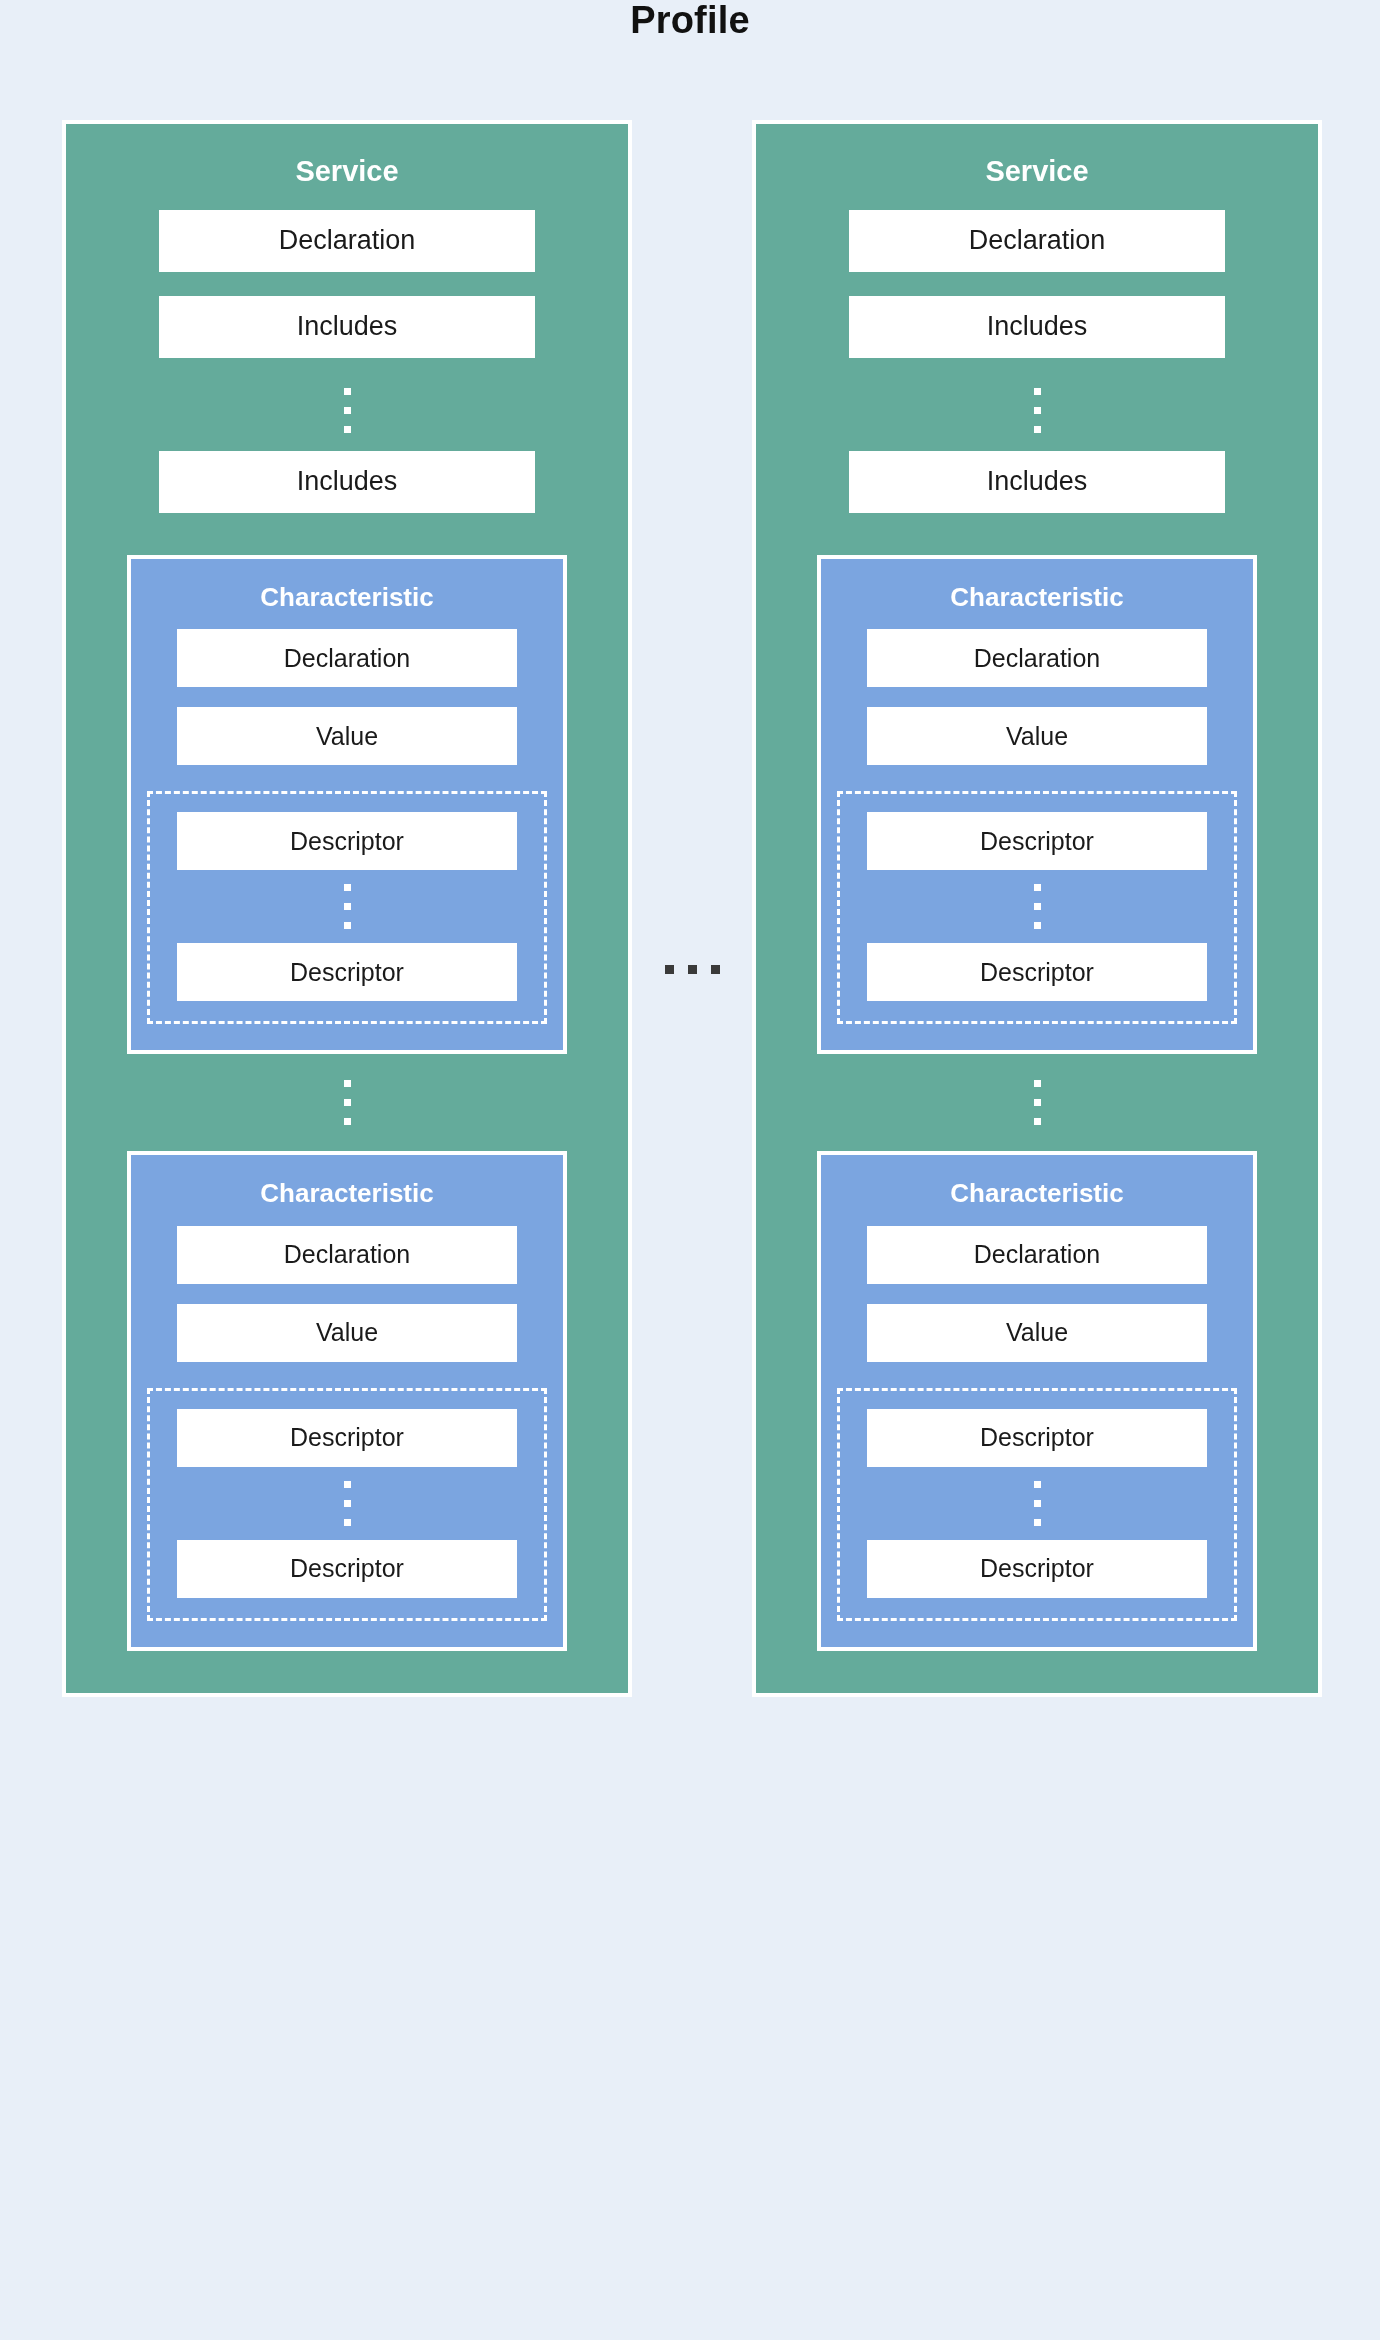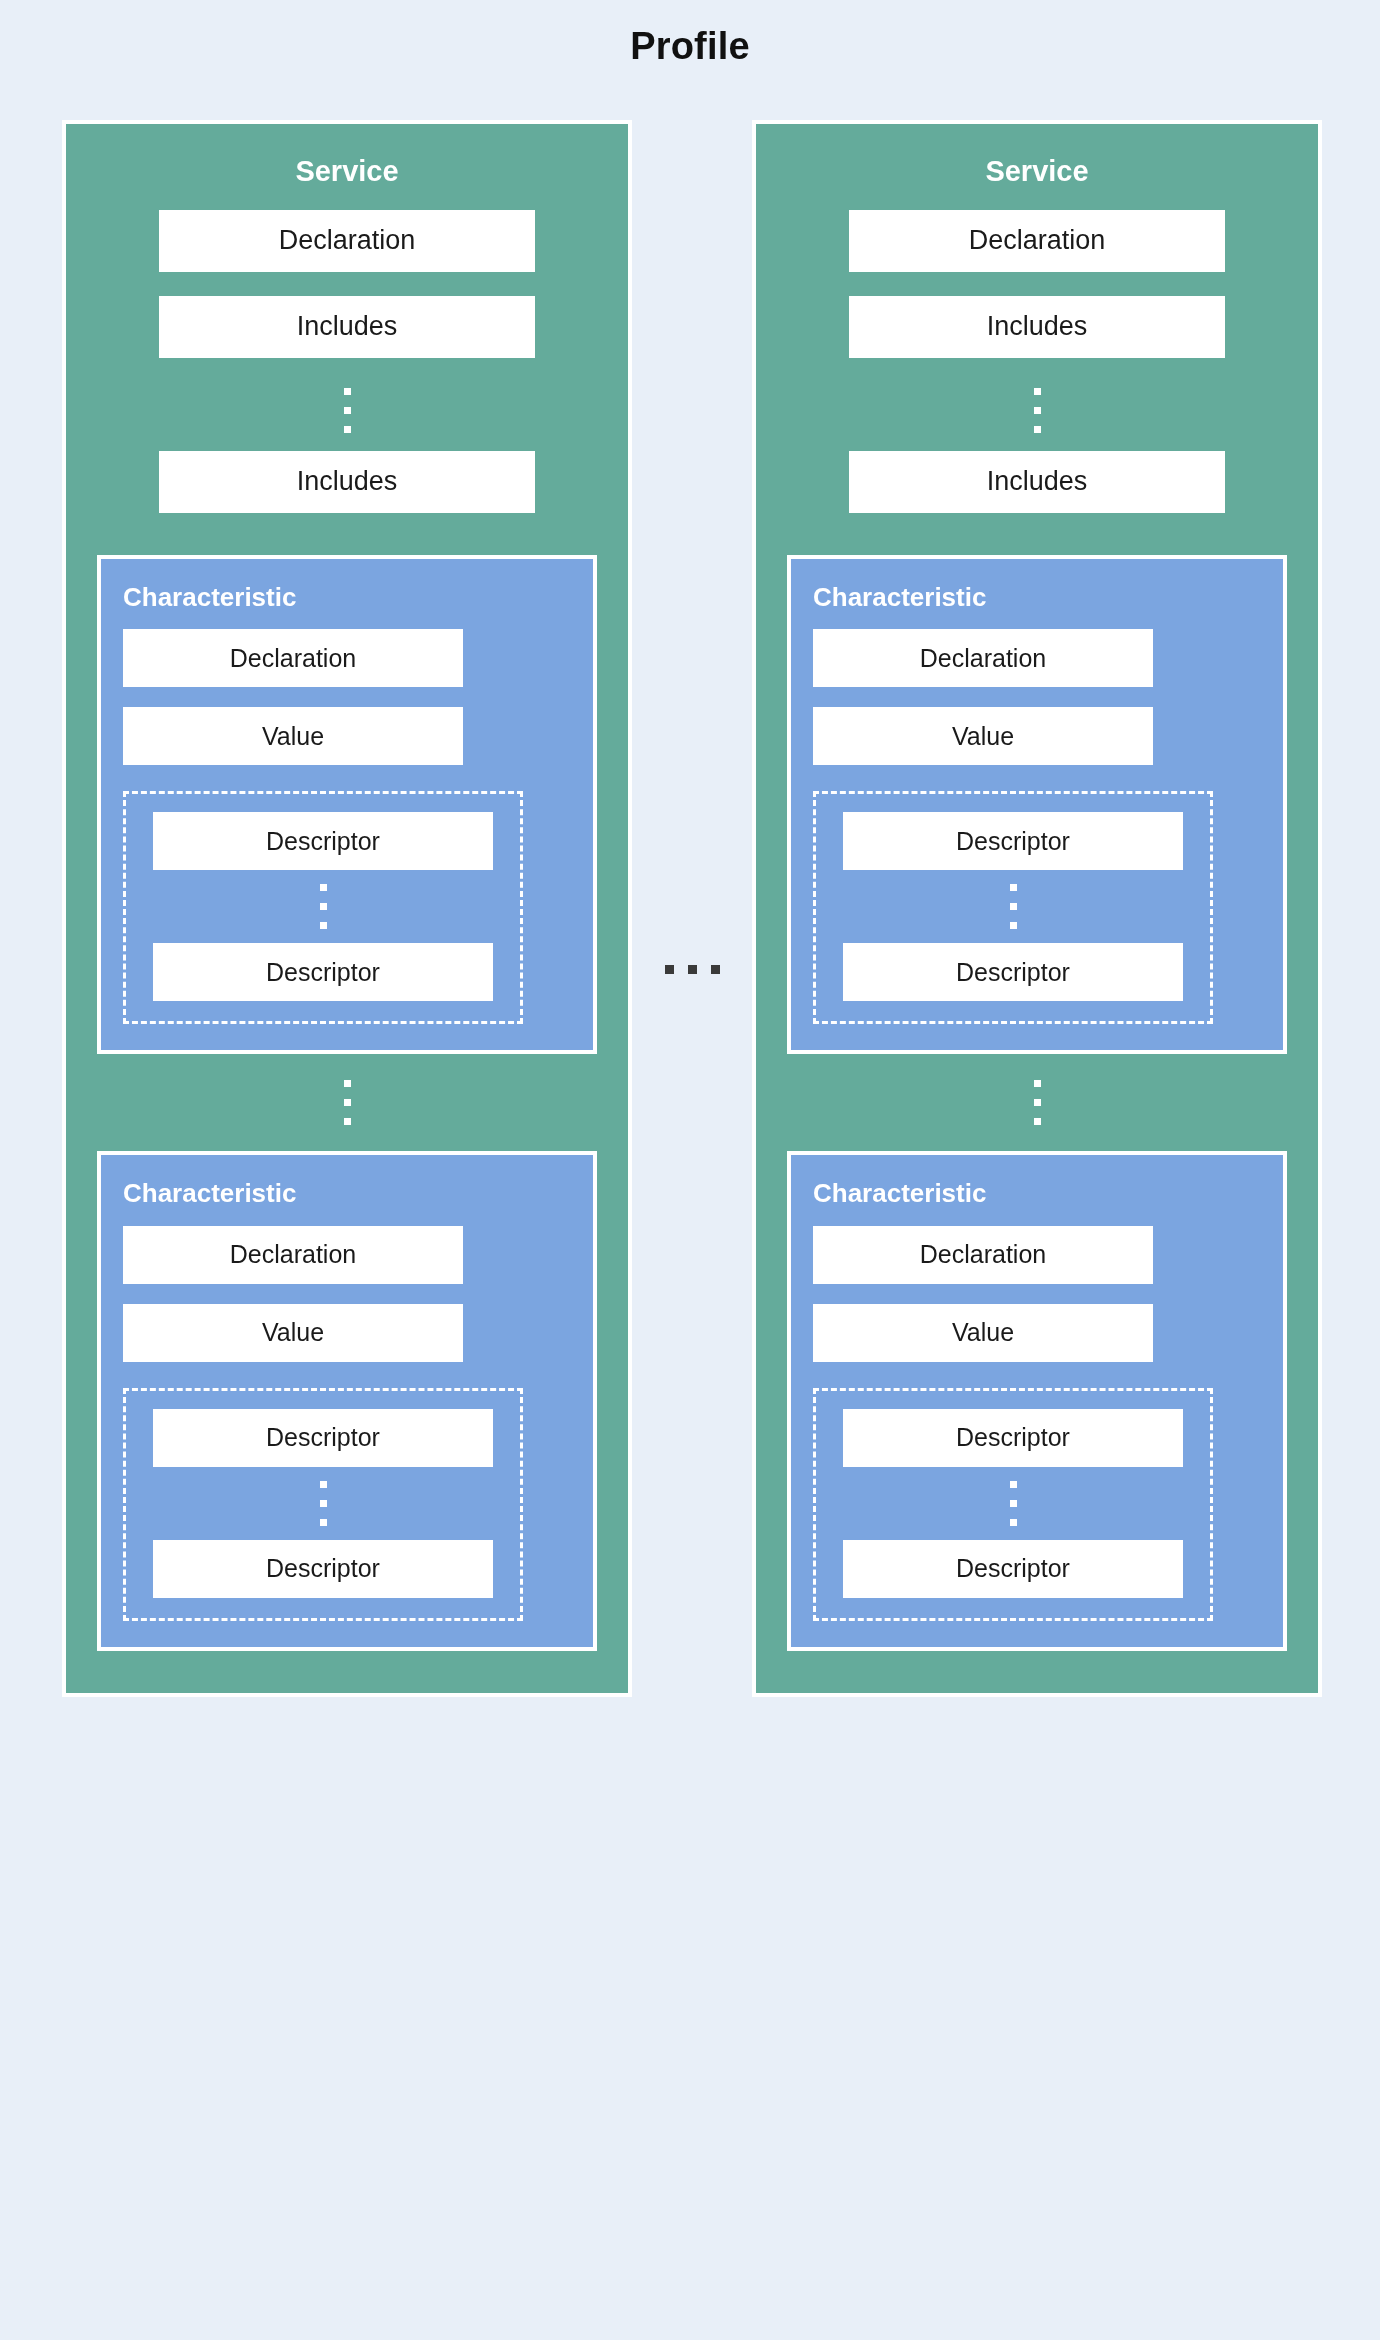--- a/index.html
+++ b/index.html
@@ -20,21 +20,20 @@
   }
 
   
   .page-title {
     width: 100%;
     text-align: center;
     font-size: 38px;
     font-weight: bold;
     color: #111111;
     letter-spacing: 0.2px;
-    padding-top: 26px;
     line-height: 1.1;
   }
 
   
   .columns {
     position: absolute;
     top: 120px;
     left: 0;
     width: 1380px;
     height: 2190px;
@@ -97,27 +96,27 @@
     margin: 6px 0 18px 0;
   }
   .vdots .sq {
     width: 7px;
     height: 7px;
     background: #ffffff;
   }
 
   
   .characteristic {
-    width: 500px;
+    width: 440px;
     background: #7ba5e0;
     border: 4px solid #ffffff;
     padding: 18px 22px 26px 22px;
     display: flex;
     flex-direction: column;
-    align-items: flex-start;
+    align-items: center;
   }
 
   .characteristic-title {
     color: #ffffff;
     font-size: 26px;
     font-weight: bold;
     margin: 6px 0 18px 0;
     text-align: center;
     line-height: 1.1;
   }

